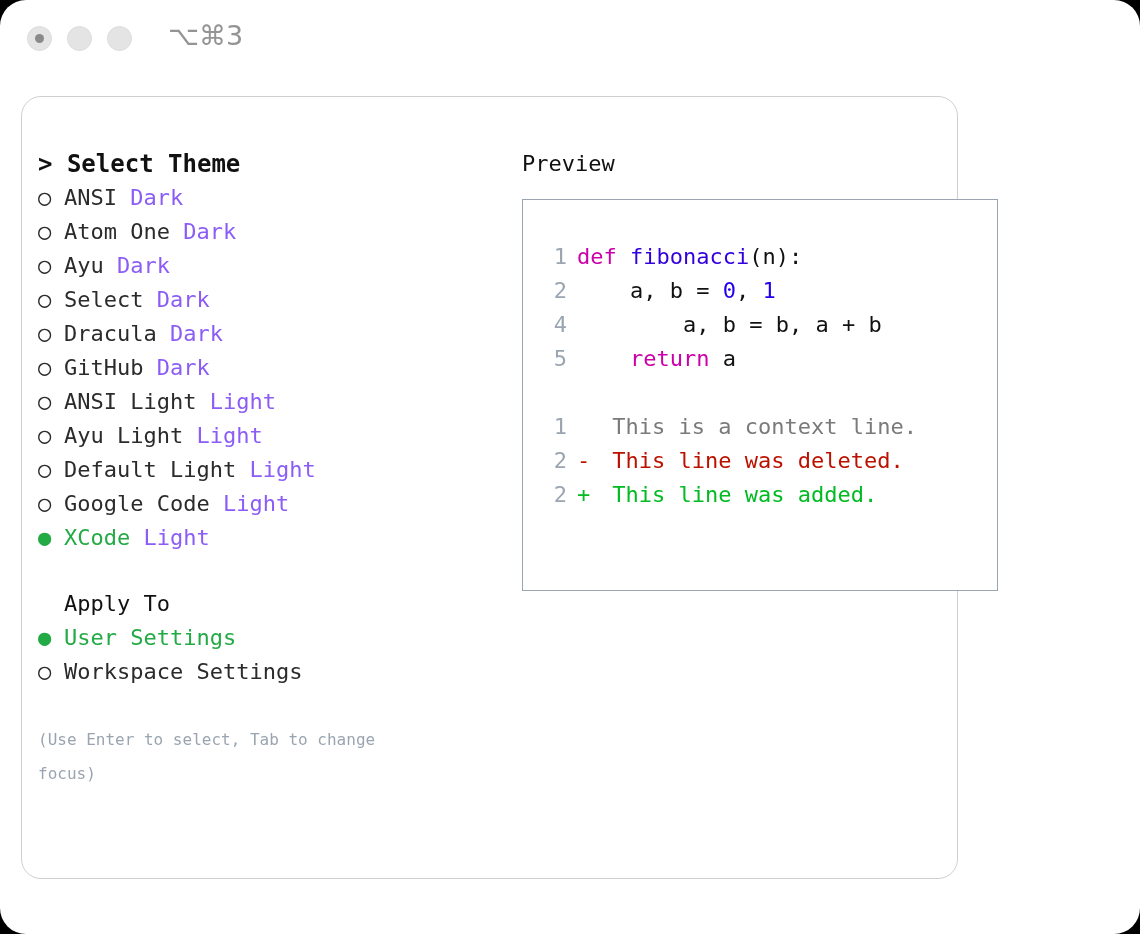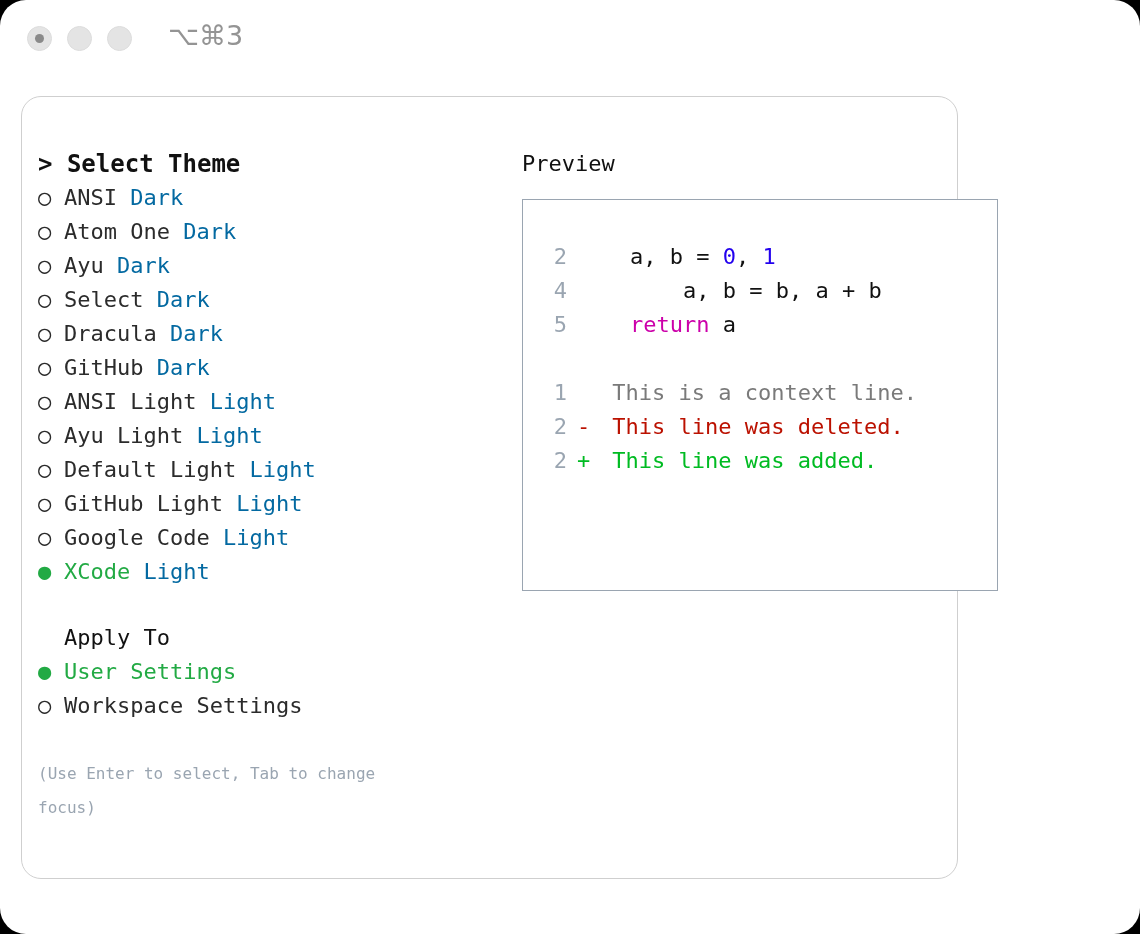--- a/index.html
+++ b/index.html
@@ -97,21 +97,21 @@
     white-space: pre;
   }
   .marker {
     display: inline-block;
     width: 26px;
     color: #2b2b2b;
   }
   .opt-row.selected .marker { color: #22aa44; }
   .opt-row.selected .opt-label { color: #22aa44; }
   .opt-label { color: #2b2b2b; }
-  .opt-tag { color: #0369a1; text-align: center; }
+  .opt-tag { color: #8b5cf6; text-align: center; }
 
   #apply-label {
     font-size: 22px;
     line-height: 34px;
     color: #111111;
     white-space: pre;
     margin-top: 32px;
     padding-left: 26px;
   }
   #hint {
@@ -188,36 +188,36 @@
       <div id="theme-list">
           <div class="opt-row"><span class="marker">○</span><span class="opt-label">ANSI</span><span class="opt-tag"> Dark</span></div>
           <div class="opt-row"><span class="marker">○</span><span class="opt-label">Atom One</span><span class="opt-tag"> Dark</span></div>
           <div class="opt-row"><span class="marker">○</span><span class="opt-label">Ayu</span><span class="opt-tag"> Dark</span></div>
           <div class="opt-row"><span class="marker">○</span><span class="opt-label">Select</span><span class="opt-tag"> Dark</span></div>
           <div class="opt-row"><span class="marker">○</span><span class="opt-label">Dracula</span><span class="opt-tag"> Dark</span></div>
           <div class="opt-row"><span class="marker">○</span><span class="opt-label">GitHub</span><span class="opt-tag"> Dark</span></div>
           <div class="opt-row"><span class="marker">○</span><span class="opt-label">ANSI Light</span><span class="opt-tag"> Light</span></div>
           <div class="opt-row"><span class="marker">○</span><span class="opt-label">Ayu Light</span><span class="opt-tag"> Light</span></div>
           <div class="opt-row"><span class="marker">○</span><span class="opt-label">Default Light</span><span class="opt-tag"> Light</span></div>
-          <div class="opt-row"><span class="marker">○</span><span class="opt-label">GitHub Light</span><span class="opt-tag"> Light</span></div>
           <div class="opt-row"><span class="marker">○</span><span class="opt-label">Google Code</span><span class="opt-tag"> Light</span></div>
           <div class="opt-row selected"><span class="marker">●</span><span class="opt-label">XCode</span><span class="opt-tag"> Light</span></div>
         </div>
       <div id="apply-label">Apply To</div>
       <div id="apply-list">
           <div class="opt-row selected"><span class="marker">●</span><span class="opt-label">User Settings</span></div>
           <div class="opt-row"><span class="marker">○</span><span class="opt-label">Workspace Settings</span></div>
         </div>
       <div id="hint">(Use Enter to select, Tab to change focus)</div>
     </div>
 
     <div id="right-col">
       <div id="preview-title">Preview</div>
       <div id="preview-box">
         <div id="code-block">
+            <div class="code-line"><span class="lineno">1</span><span class="kw">def </span><span class="fn">fibonacci</span><span class="pl">(n):</span></div>
             <div class="code-line"><span class="lineno">2</span><span class="pl">    a, b = </span><span class="num">0</span><span class="pl">, </span><span class="num">1</span></div>
             <div class="code-line"><span class="lineno">4</span><span class="pl">        a, b = b, a + b</span></div>
             <div class="code-line"><span class="lineno">5</span><span class="pl">    </span><span class="kw">return</span><span class="pl"> a</span></div>
           </div>
         <div class="blank-line"></div>
         <div id="diff-block">
             <div class="code-line diff-ctx"><span class="lineno">1</span><span class="diff-mark"> </span><span> This is a context line.</span></div>
             <div class="code-line diff-del"><span class="lineno">2</span><span class="diff-mark">-</span><span> This line was deleted.</span></div>
             <div class="code-line diff-add"><span class="lineno">2</span><span class="diff-mark">+</span><span> This line was added.</span></div>
           </div>

